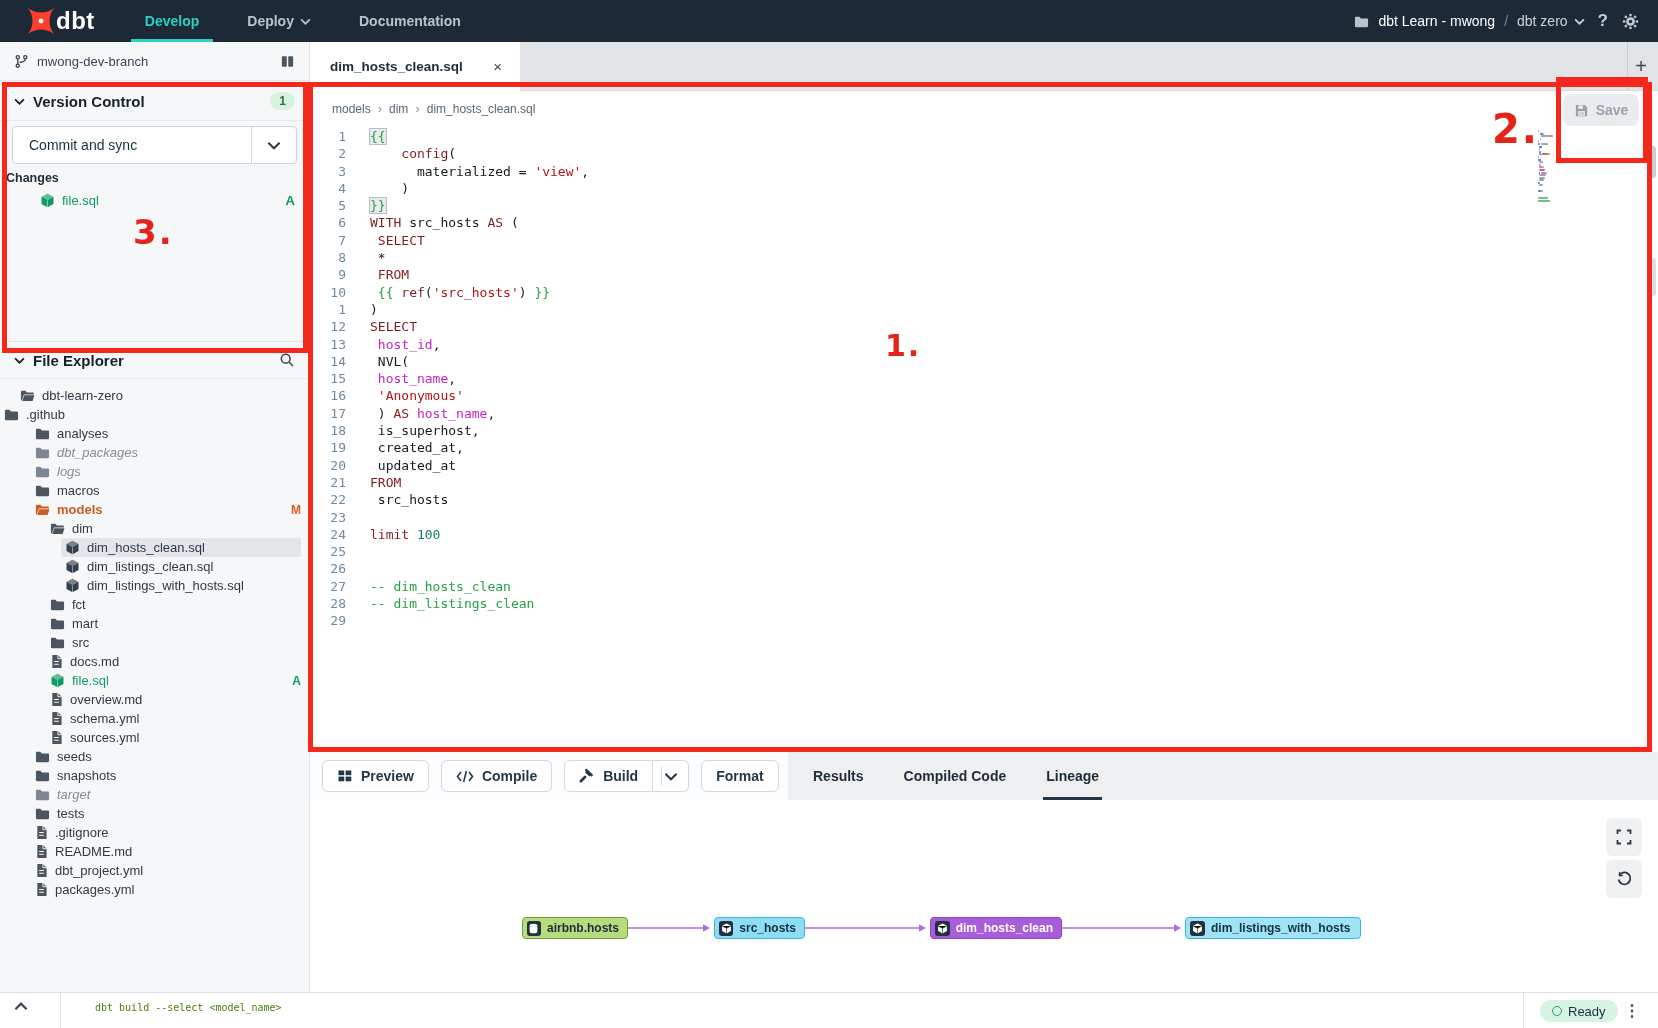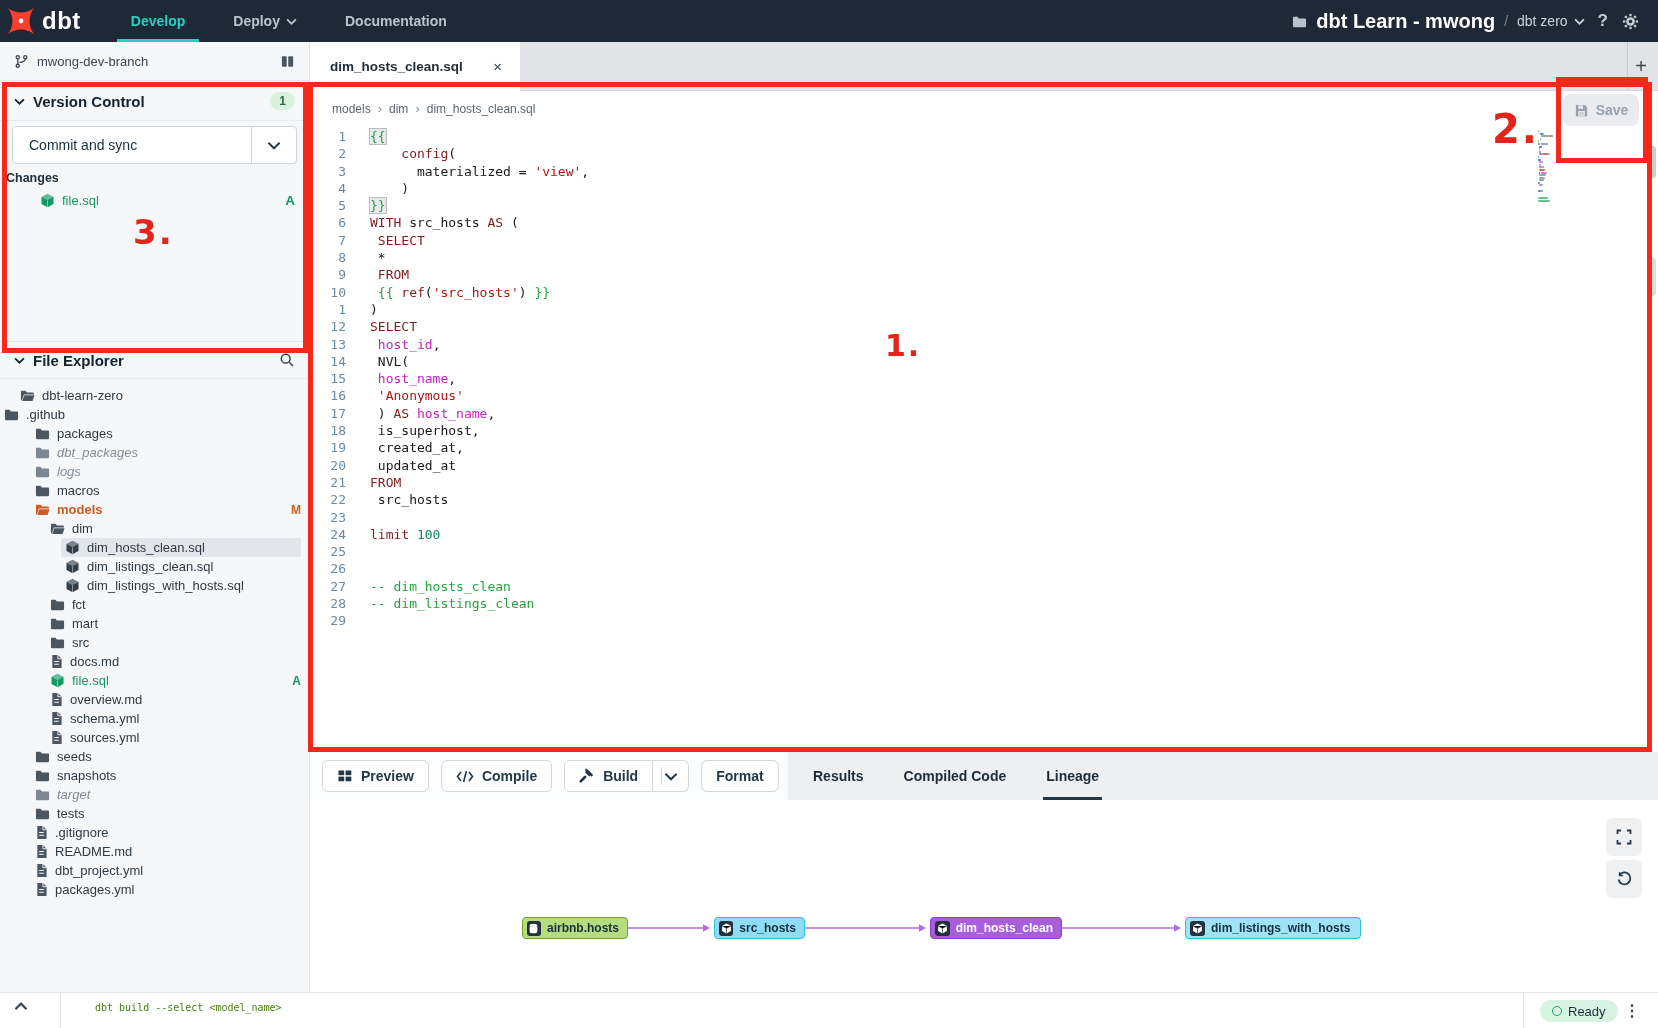--- a/index.html
+++ b/index.html
@@ -4,29 +4,29 @@
 <style>
   html,body{margin:0;padding:0;background:#ffffff;}
   #app{position:relative;width:1658px;height:1028px;overflow:hidden;
        font-family:"Liberation Sans",sans-serif;color:#16242f;background:#fff;}
   svg{display:block}
   .ic{display:inline-flex;align-items:center;justify-content:center;flex:none}
 
   
   .topnav{position:absolute;left:0;top:0;width:1658px;height:42px;background:#1d2936;
           display:flex;align-items:stretch;z-index:5;}
-  .logo{display:flex;align-items:center;gap:6px;padding:0 26px 0 6px;}
+  .logo{display:flex;align-items:center;padding:0 26px 0 6px;margin-left:20px;}
   .logo-text{color:#fff;font-weight:bold;font-size:24px;letter-spacing:.5px;}
   .nav-items{display:flex;align-items:stretch;}
   .nav-item{position:relative;display:flex;align-items:center;gap:6px;padding:0 24px;
             color:#b9c3cc;font-size:14px;font-weight:bold;cursor:pointer;}
   .nav-item.active{color:var(--accent);}
   .nav-item.active::after{content:"";position:absolute;left:10px;right:10px;bottom:0;height:3px;background:var(--accent);}
   .topnav-right{margin-left:auto;display:flex;align-items:center;gap:9px;padding-right:18px;}
-  .proj{color:#fff;font-weight:bold;font-size:20px;}
+  .proj{color:#fff;font-weight:normal;font-size:14px;}
   .slash{color:#7b8793;font-size:14px;}
   .env{color:#ccd4da;font-size:14px;display:flex;align-items:center;gap:6px;}
   .help{color:#c7cfd6;font-size:17px;font-weight:bold;padding:0 4px;}
 
   
   .sidebar{position:absolute;left:0;top:42px;width:310px;height:950px;background:#f6f7f8;
            border-right:1px solid #e0e3e7;box-sizing:border-box;}
   .branch-row{position:absolute;left:0;top:0;right:0;height:38px;border-bottom:1px solid #e4e7ea;
               display:flex;align-items:center;padding:0 14px;gap:8px;color:#3a4653;font-size:13px;}
   .branch-name{flex:1}
@@ -301,21 +301,21 @@
             <span>.github</span>
           </span>
         </div>
         <div class="tree-row" style="padding-left: 31px;">
           <span class="row-inner">
             <span class="ic ti">
               <svg width="15" height="15" viewBox="0 0 16 16" fill="currentColor">
                 <path d="M1 4.2c0-.7.5-1.2 1.2-1.2h3.6l1.6 1.8h6.4c.7 0 1.2.5 1.2 1.2v6.8c0 .7-.5 1.2-1.2 1.2H2.2c-.7 0-1.2-.5-1.2-1.2V4.2z"></path>
               </svg>
             </span>
-            <span>packages</span>
+            <span>analyses</span>
           </span>
         </div>
         <div class="tree-row muted" style="padding-left: 31px;">
           <span class="row-inner">
             <span class="ic ti">
               <svg width="15" height="15" viewBox="0 0 16 16" fill="currentColor">
                 <path d="M1 4.2c0-.7.5-1.2 1.2-1.2h3.6l1.6 1.8h6.4c.7 0 1.2.5 1.2 1.2v6.8c0 .7-.5 1.2-1.2 1.2H2.2c-.7 0-1.2-.5-1.2-1.2V4.2z"></path>
               </svg>
             </span>
             <span>dbt_packages</span>

